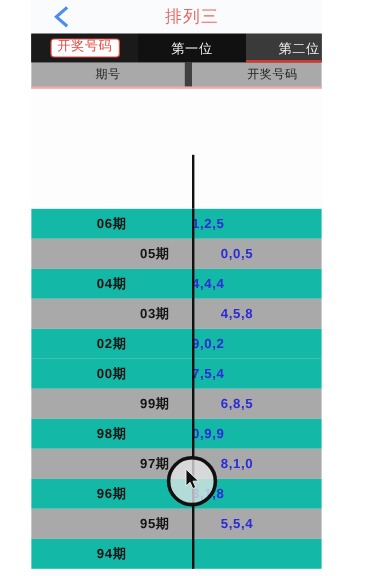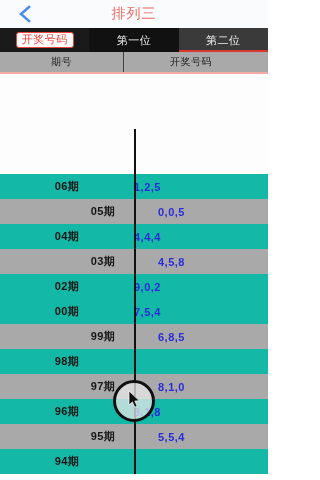--- a/index.html
+++ b/index.html
@@ -13,20 +13,21 @@
     background: #ffffff;
     font-family: "Liberation Sans", "DejaVu Sans", sans-serif;
     -webkit-font-smoothing: antialiased;
   }
   #app {
     position: relative;
     width: 268px;
     height: 480px;
     background: #fcfcfd;
     overflow: hidden;
+    margin-left: 26px;
   }
 
   
   .navbar {
     position: relative;
     height: 28px;
     background: #fafbfc;
     display: flex;
     align-items: center;
     justify-content: center;
@@ -104,21 +105,21 @@
     box-sizing: border-box;
   }
   .colheader .ch-cell {
     display: flex;
     align-items: center;
     justify-content: center;
     font-size: 10px;
     color: #1c1c1c;
     letter-spacing: 0.5px;
   }
-  .ch-left  { width: 124px; box-sizing: border-box; border-right: 1px solid #404040; }
+  .ch-left  { width: 134px; box-sizing: border-box; border-right: 6px solid #404040; }
   .ch-right { width: 134px; box-sizing: border-box; }
 
   
   .blank-gap {
     height: 100px;
     background: #fdfdfe;
     position: relative;
   }
 
   
@@ -261,20 +262,21 @@
         <div class="row">
           <div class="cell-period">00期</div>
           <div class="cell-nums">7,5,4</div>
         </div>
         <div class="row alt">
           <div class="cell-period">99期</div>
           <div class="cell-nums">6,8,5</div>
         </div>
         <div class="row">
           <div class="cell-period">98期</div>
+          <div class="cell-nums">0,9,9</div>
         </div>
         <div class="row alt">
           <div class="cell-period">97期</div>
           <div class="cell-nums">8,1,0</div>
         </div>
         <div class="row">
           <div class="cell-period">96期</div>
           <div class="cell-nums">3,1,8</div>
         </div>
         <div class="row alt">

